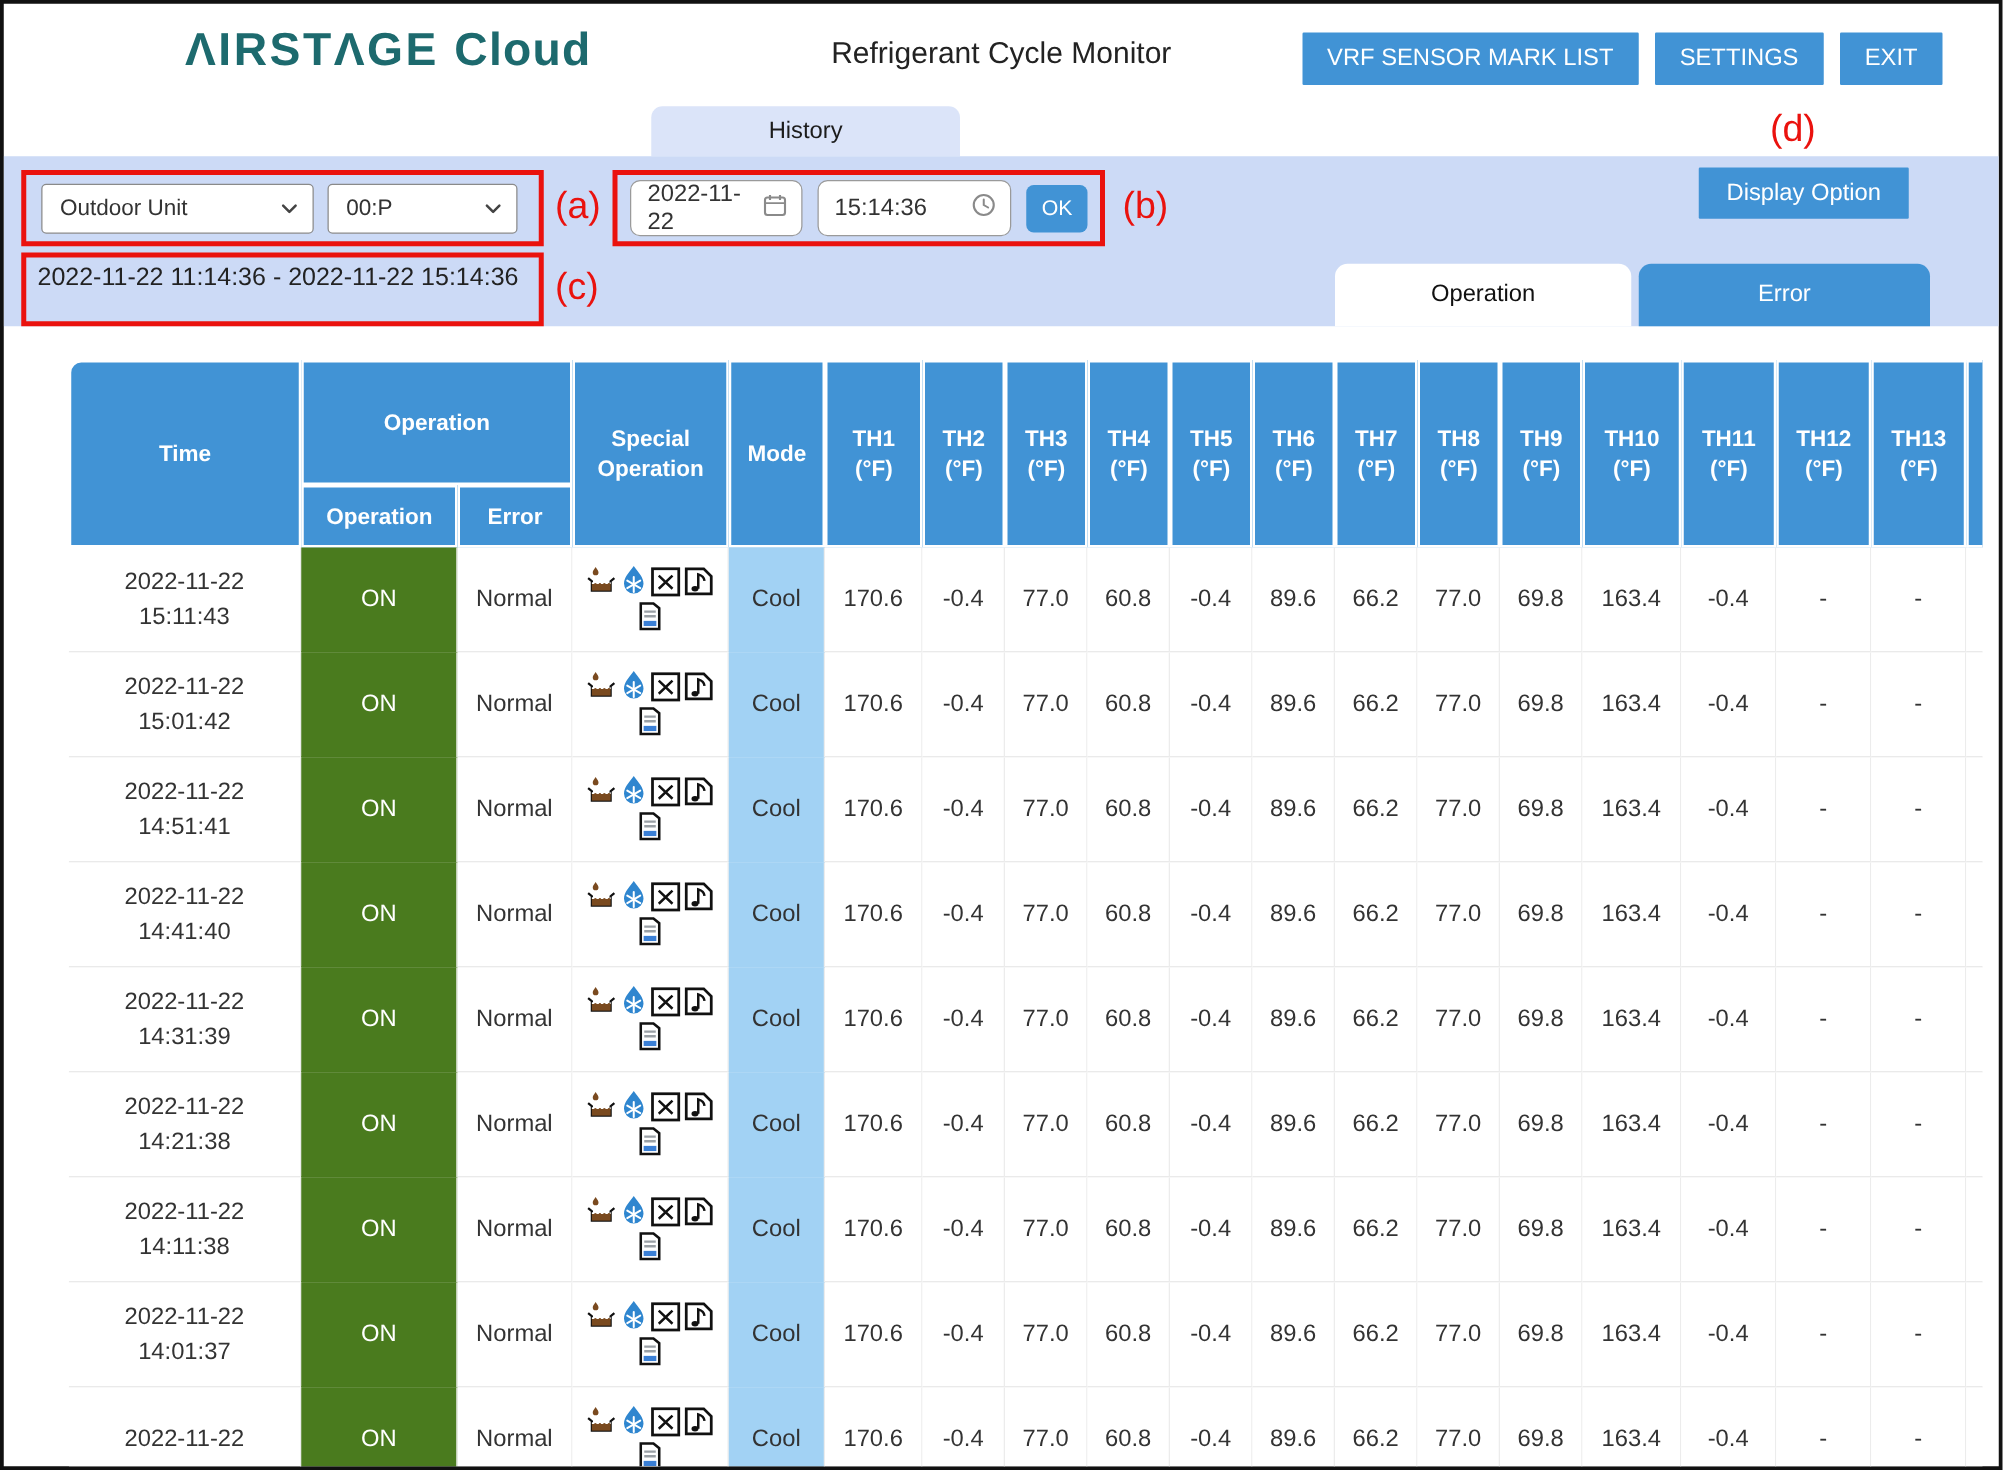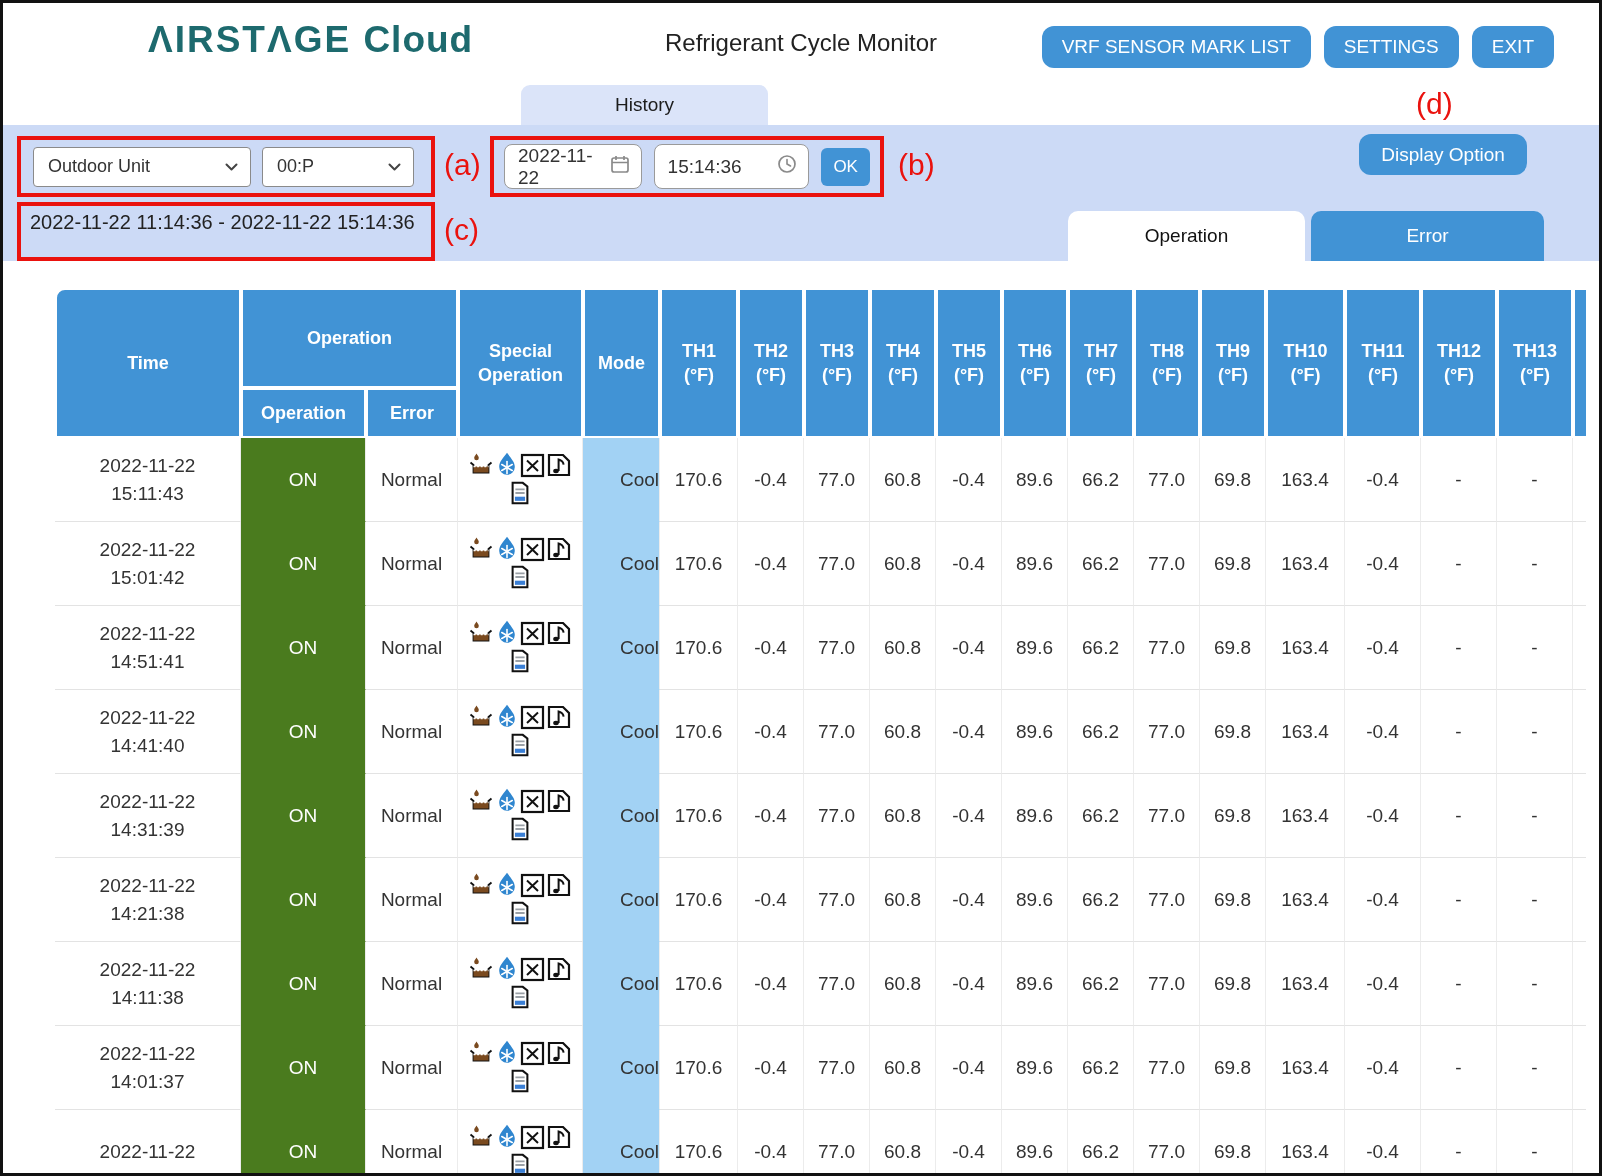--- a/index.html
+++ b/index.html
@@ -7,21 +7,21 @@
   .screen { position:relative; width:1602px; height:1176px; border:3px solid #111;
             background:#fff; overflow:hidden; }
 
   
   .logo { position:absolute; left:145px; top:16px; font-size:37px; font-weight:600;
           color:#1d6a6e; letter-spacing:2px; }
   .logo .cloud { letter-spacing:1px; }
   .page-title { position:absolute; left:50%; top:26px; transform:translateX(-50%);
                 font-size:24px; color:#222; white-space:nowrap; }
   .top-buttons { position:absolute; right:45px; top:23px; display:flex; gap:13px; }
-  .btn-blue { background:#4193d5; color:#fff; border:none; border-radius:12px;
+  .btn-blue { background:#4193d5; color:#fff; border:none; border-radius:1px;
               font-size:19px; font-family:inherit; display:flex; align-items:center;
               justify-content:center; cursor:pointer; }
   .top-buttons .btn-blue { height:42px; padding:0 20px; }
 
   
   .tab { position:absolute; top:82px; height:40px; width:247px; background:#4193d5;
          color:#fff; font-size:19px; display:flex; align-items:center; justify-content:center;
          border-radius:9px 9px 0 0; cursor:pointer; }
   .tab.t1 { left:10px; } .tab.t2 { left:264px; } .tab.t3 { left:518px; }
   .tab.active { background:#dbe4f9; color:#1c1c1c; }
@@ -67,21 +67,21 @@
                 overflow:hidden; }
   table { border-spacing:0; table-layout:fixed; width:1531px; }
   th { background:#4193d5; color:#fff; font-weight:bold; font-size:18px;
        border:2px solid #fff; line-height:24px; padding:0; }
   tr.h1 th { height:100px; } tr.h2 th { height:50px; }
   th.th-time { border-top-left-radius:10px; }
   td { height:84px; text-align:center; font-size:19px; color:#333; background:#fff;
        border-bottom:1px solid #e3e3e3; border-right:1px solid #ececec; padding:0; }
   td.t-time { line-height:28px; }
   td.t-op { background:#4a7b1e; color:#fff; border-bottom-color:#4a7b1e; }
-  td.t-mode { background:#a2d2f4; border-bottom-color:#a2d2f4;text-align:right; }
+  td.t-mode { background:#a2d2f4; border-bottom-color:#a2d2f4; }
   td.sliver, th.sliver { border-right:none; }
   .icon-cluster { display:flex; flex-wrap:wrap; width:112px; margin:0 auto;
                   justify-content:center; align-items:center; row-gap:1px; }
   .sicon { display:inline-flex; width:26px; height:26px; }
   .sicon.gauge { width:24px; height:28px; }
   .sicon svg { display:block; }
 </style>
 </head>
 <body>
 

